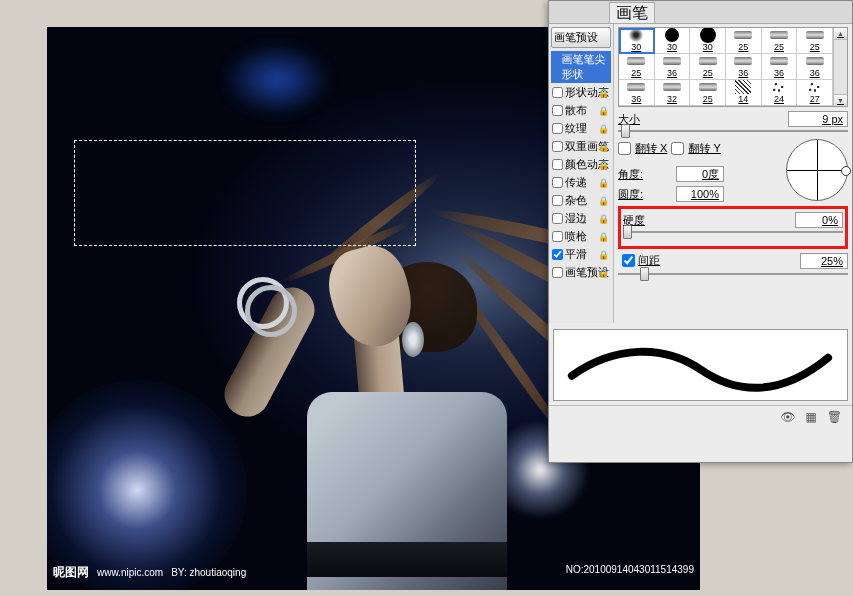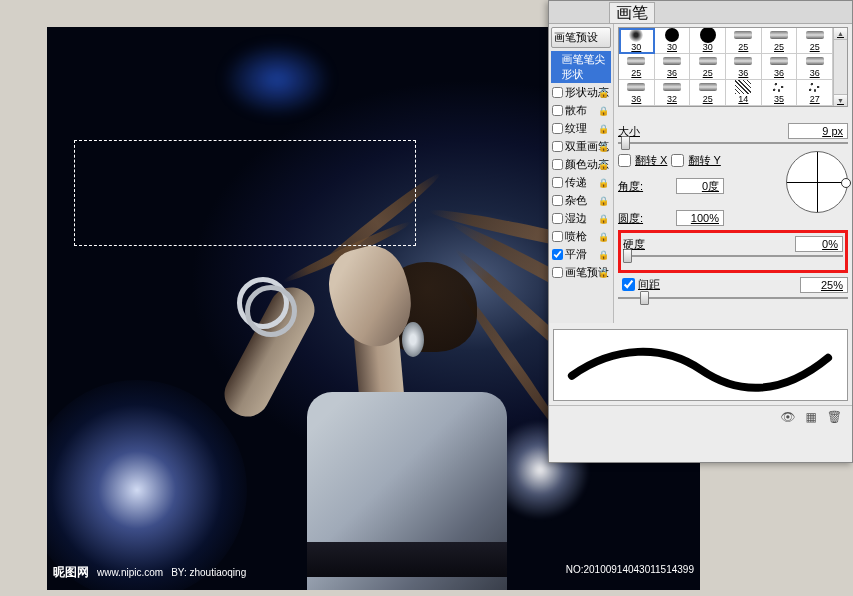--- a/index.html
+++ b/index.html
@@ -57,21 +57,21 @@
 .tip-spk { width:16px; height:14px; background:
   radial-gradient(circle at 30% 30%,#333 0 1px,transparent 1.5px),
   radial-gradient(circle at 70% 50%,#333 0 1px,transparent 1.5px),
   radial-gradient(circle at 50% 75%,#333 0 1px,transparent 1.5px),
   radial-gradient(circle at 20% 70%,#333 0 1px,transparent 1.5px);
 }
 .tips-scroll { grid-row:1/4; grid-column:7; background:#e4e4e4; border-left:1px solid #bbb; display:flex; flex-direction:column; }
 .tips-scroll .arr { height:11px; background:linear-gradient(#fafafa,#ddd); border-bottom:1px solid #bbb; display:flex; align-items:center; justify-content:center; font-size:7px; color:#555; cursor:pointer; }
 .tips-scroll .track { flex:1; }
 
-.ctrl-row { display:flex; align-items:center; margin-top:16px; font-size:11px; }
+.ctrl-row { display:flex; align-items:center; margin-top:4px; font-size:11px; }
 .ctrl-row .lbl { width:34px; }
 .ctrl-row .lbl2 { width:58px; }
 .num-input { width:48px; height:16px; border:1px solid #999; background:#fff; font-size:11px; text-align:right; padding:0 4px; box-sizing:border-box; }
 .slider-t { height:6px; position:relative; margin:1px 0 3px 0; }
 .slider-t .track { position:absolute; left:0; right:0; top:2px; height:2px; background:#9a9a9a; }
 .slider-t .thumb { position:absolute; top:-4px; width:7px; height:12px; background:linear-gradient(#fafafa,#ccc); border:1px solid #777; border-radius:1px; cursor:pointer; }
 .flip-row { display:flex; align-items:center; gap:4px; margin-top:4px; font-size:11px; }
 .flip-row input { margin:0; }
 .angle-disc { width:60px; height:60px; border:1px solid #666; border-radius:50%; background:#fff; position:relative; margin-top:2px; }
 .angle-disc::before { content:""; position:absolute; left:0; top:50%; width:100%; height:1px; background:#000; }
@@ -288,21 +288,21 @@
           <div class="tip-cell">
             <div class="tip-sample">
               <div class="tip-tex"></div>
             </div>
             <span>14</span>
           </div>
           <div class="tip-cell">
             <div class="tip-sample">
               <div class="tip-spk"></div>
             </div>
-            <span>35</span>
+            <span>24</span>
           </div>
           <div class="tip-cell">
             <div class="tip-sample">
               <div class="tip-spk"></div>
             </div>
             <span>27</span>
           </div>
           <div class="tips-scroll">
             <div class="arr">▲</div>
             <div class="track"></div>

